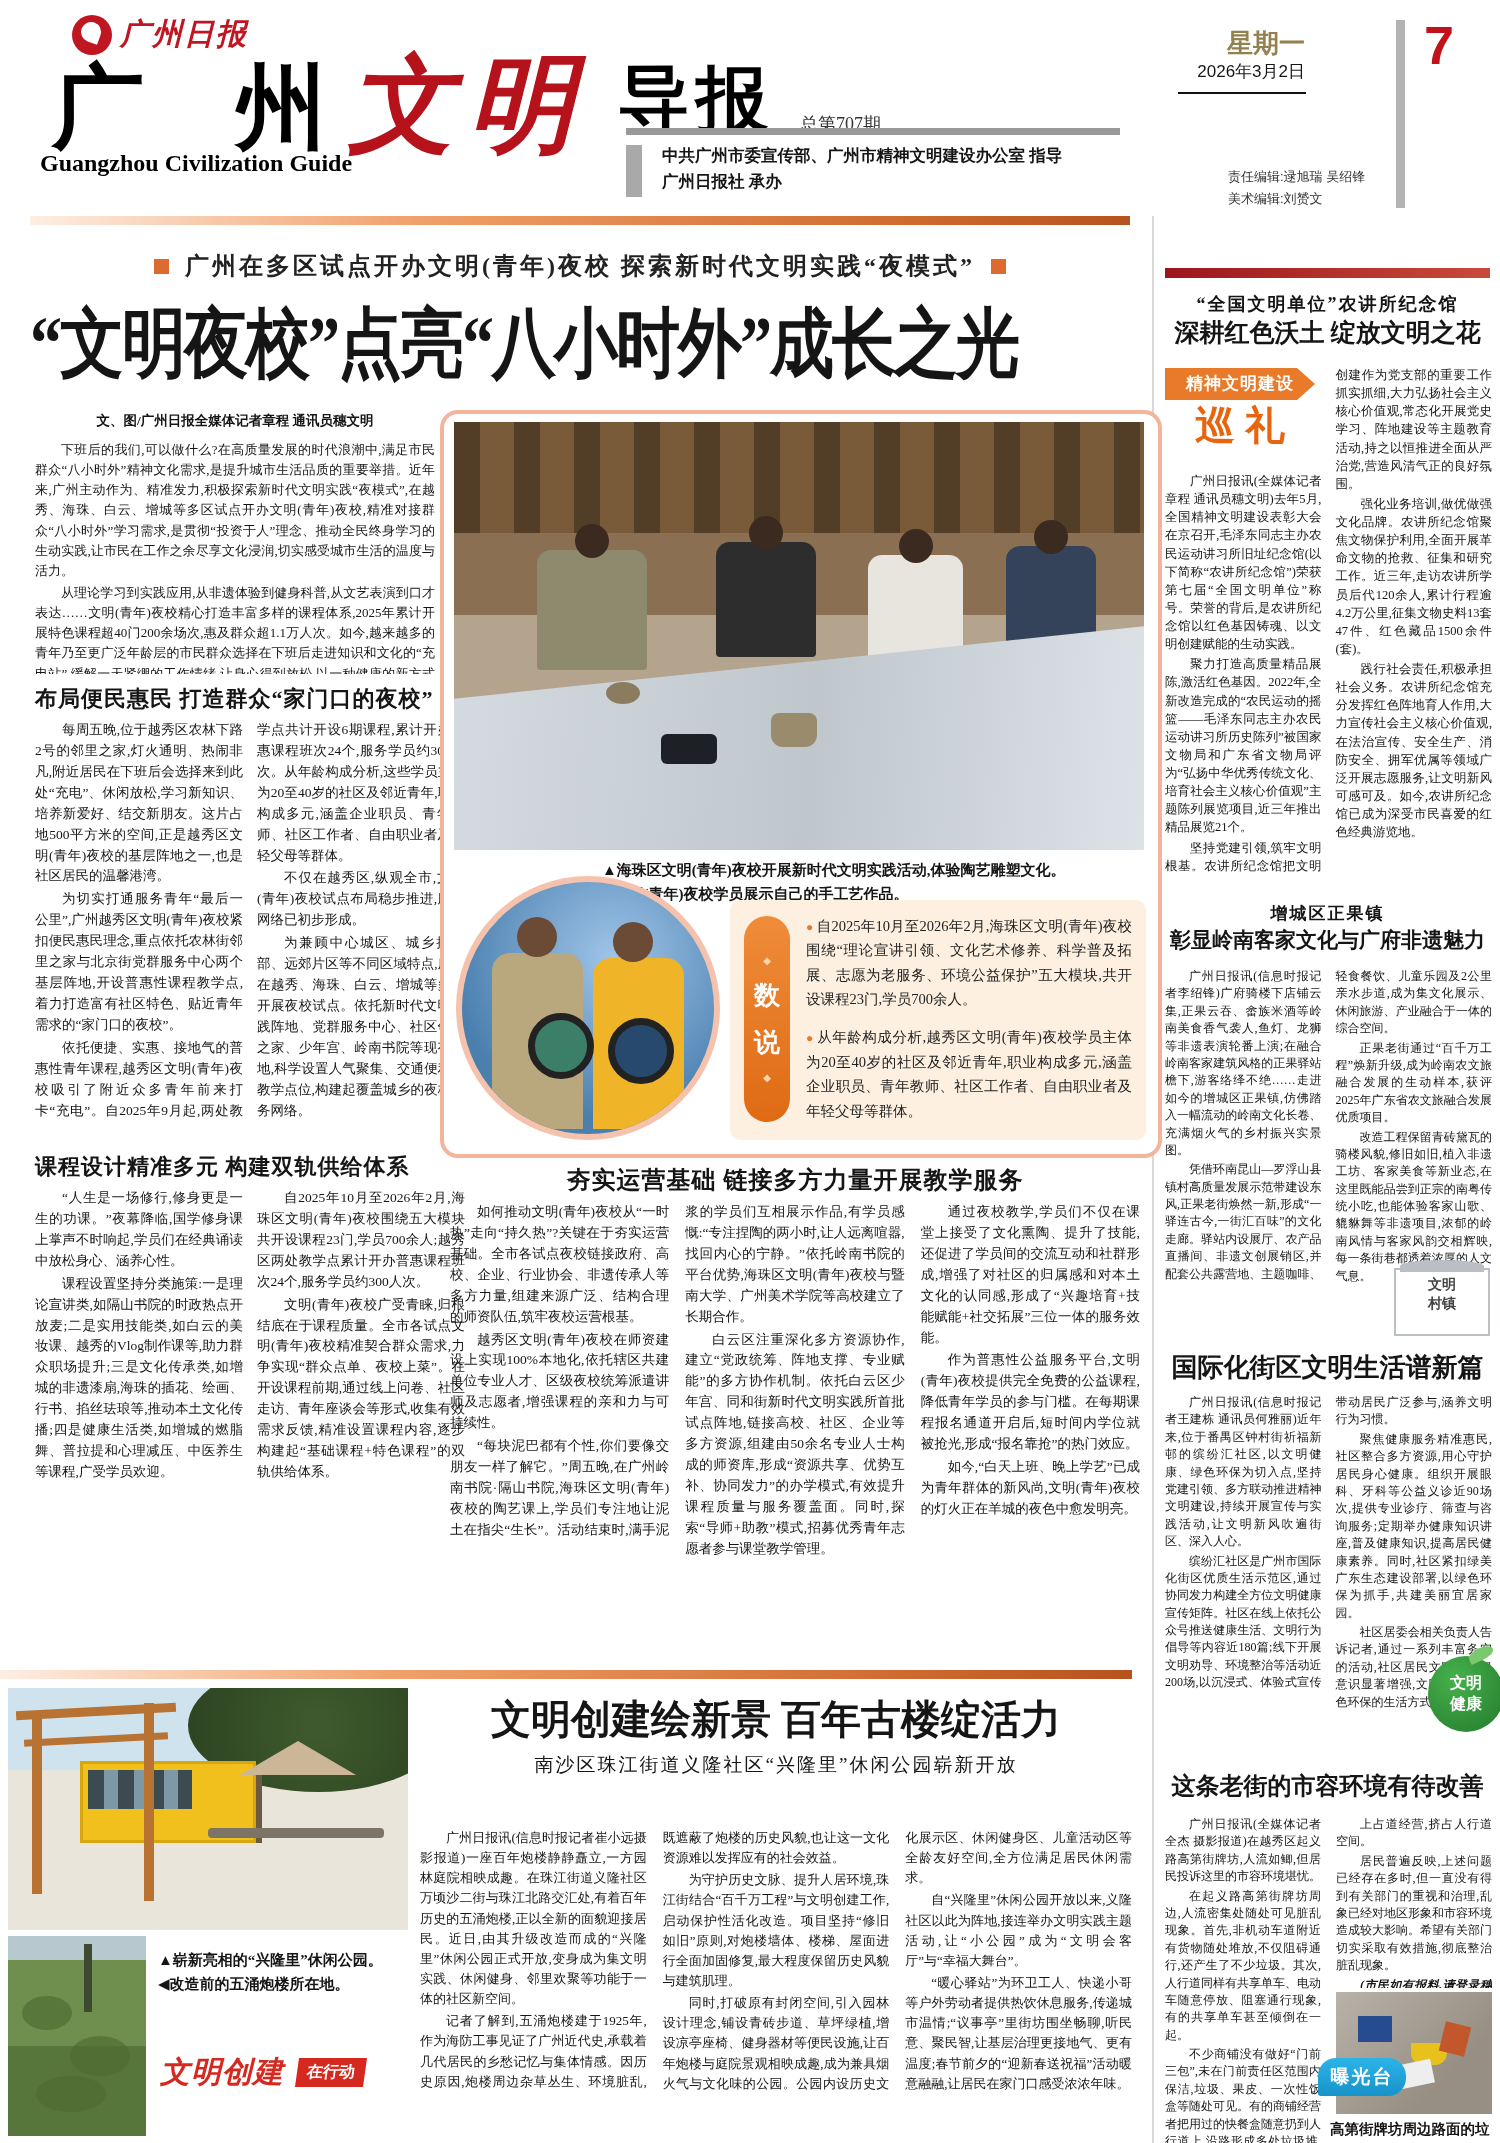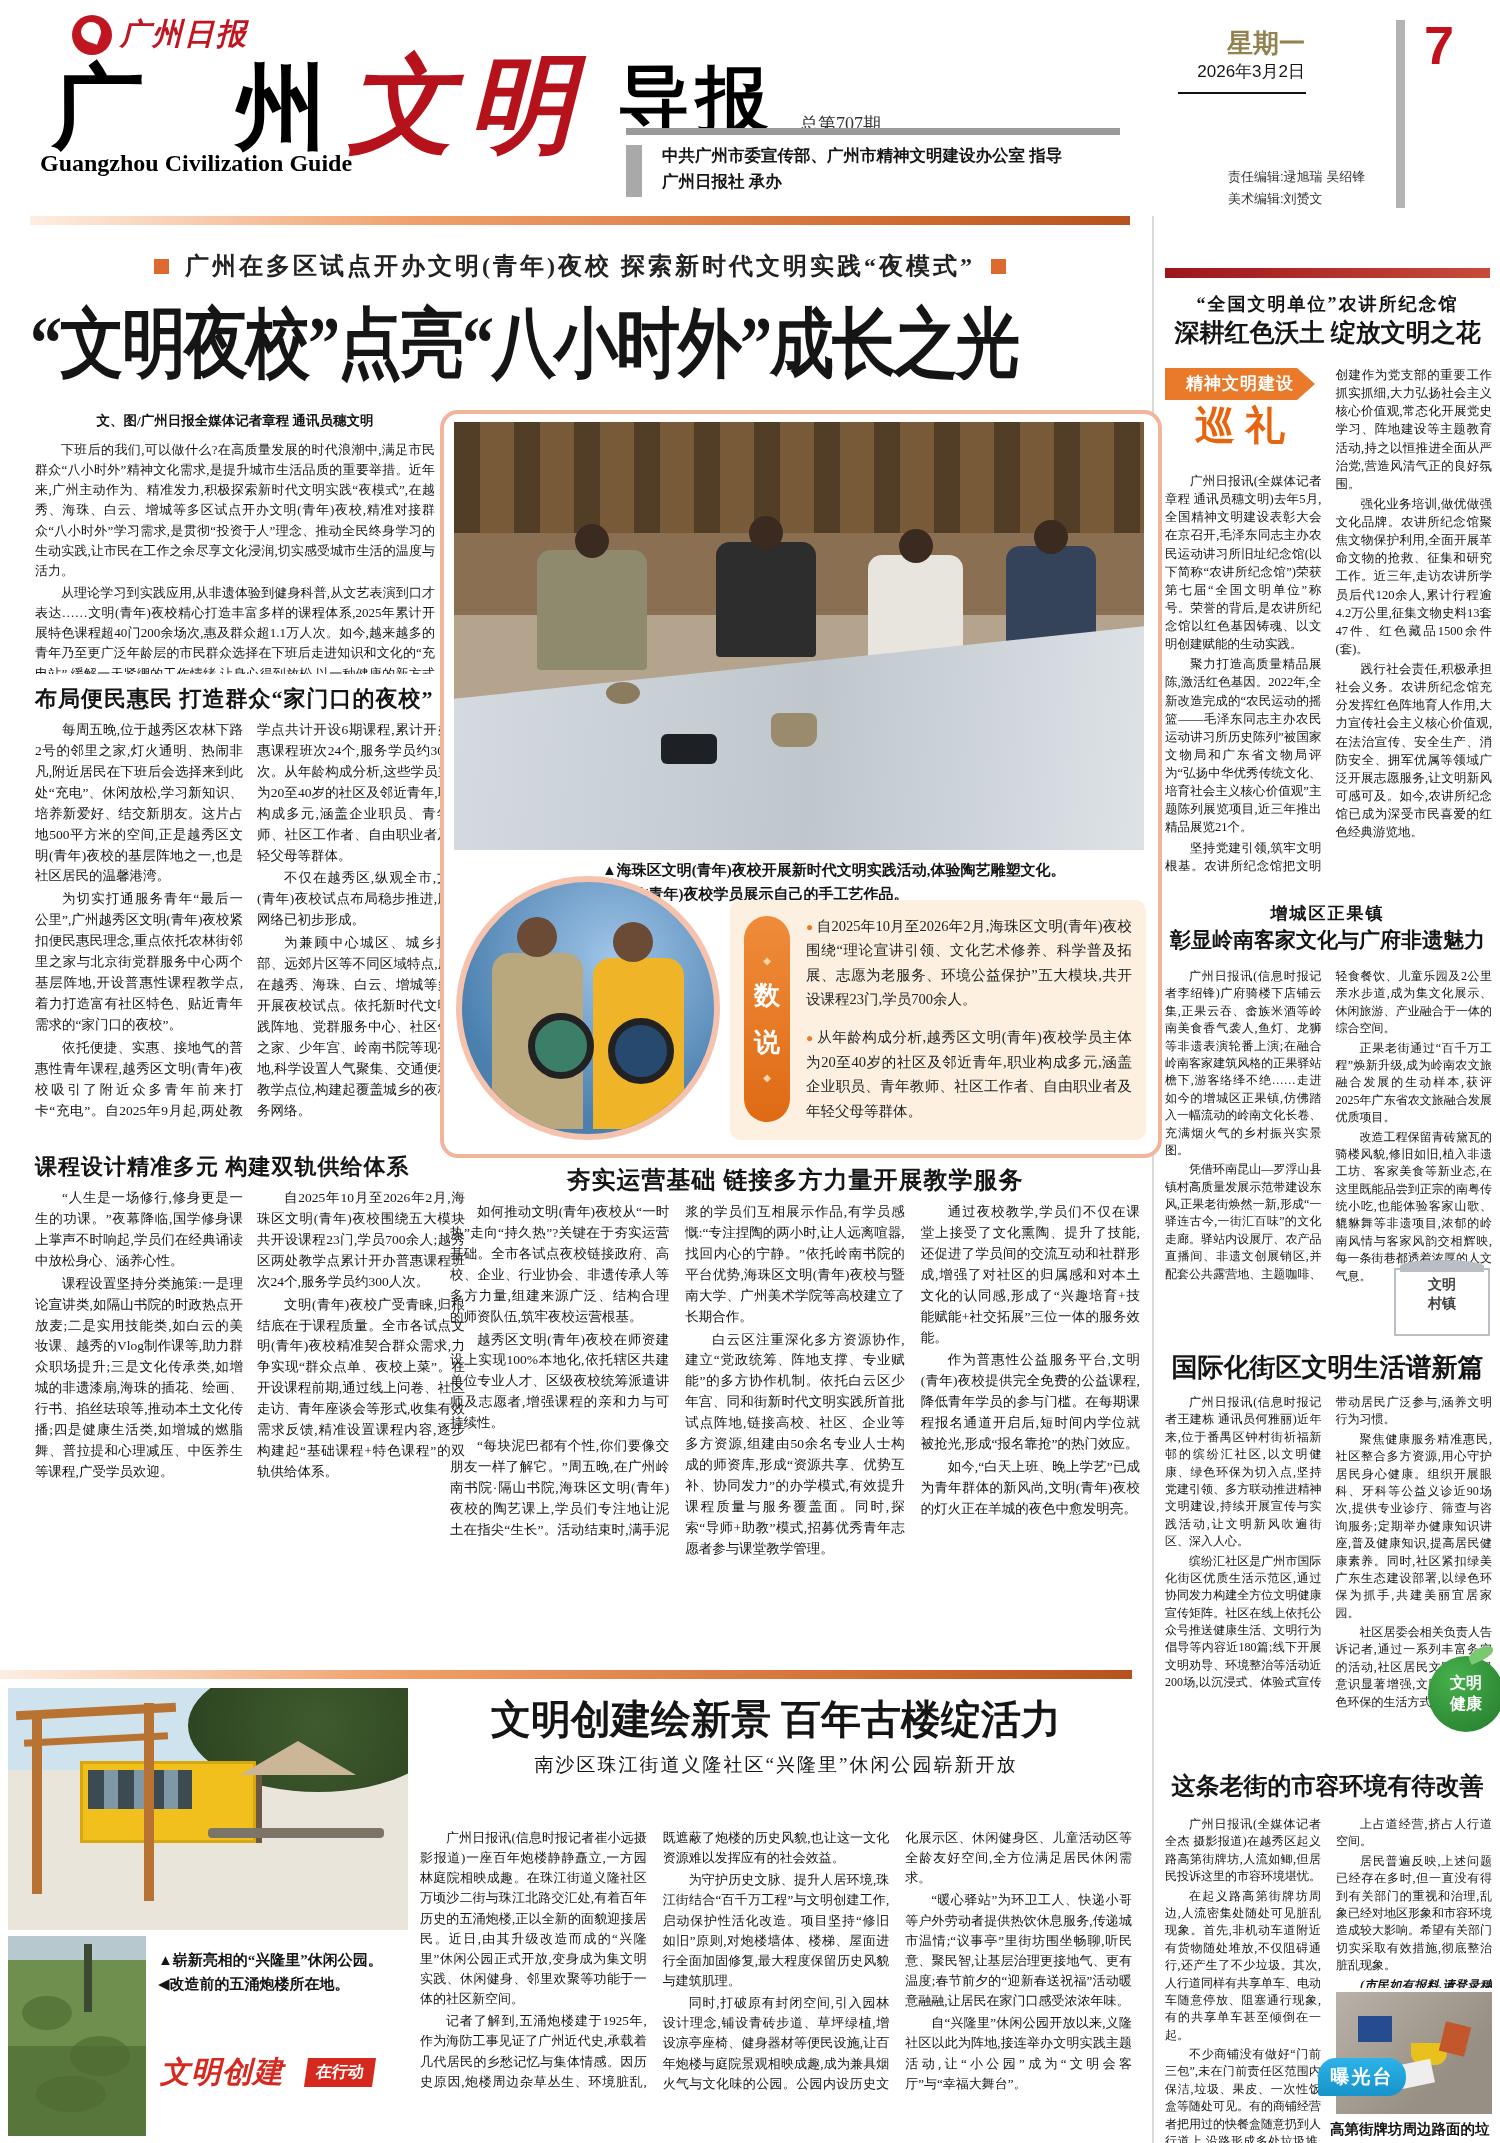--- a/index.html
+++ b/index.html
@@ -65,21 +65,21 @@
   .paifang::before{content:"";display:block;margin:-16px auto 4px auto;width:84px;height:12px;
            background:#b9bfc4;border-radius:50% 50% 0 0;}
   .green-badge{border-radius:50%;background:radial-gradient(circle at 35% 30%,#46b14c,#237a2c);
         color:#fff;font-weight:900;font-size:16px;display:flex;flex-direction:column;
         align-items:center;justify-content:center;line-height:1.3;font-family:var(--sans);}
   .green-badge::before{content:"";position:absolute;top:-8px;right:10px;width:26px;height:12px;
         background:#7bc96f;border-radius:50% 50% 50% 0;transform:rotate(-25deg);}
   .blue-badge{background:linear-gradient(180deg,#2cb3e8,#1793c9);color:#fff;font-weight:900;
         font-size:19px;display:flex;align-items:center;justify-content:center;
         border-radius:18px 18px 18px 3px;font-family:var(--sans);letter-spacing:2px;}
-  .cj-badge{display:flex;align-items:center;gap:22px;}
+  .cj-badge{display:flex;align-items:center;gap:13px;}
   .cj-badge .cj1{color:#d5281e;font-weight:900;font-style:italic;font-size:30px;letter-spacing:1px;}
   .cj-badge .cj2{background:#d5281e;color:#fff;font-weight:700;font-size:16px;padding:4px 10px;
         transform:skewX(-8deg);font-family:var(--sans);}
   
   .ph{overflow:hidden;position:absolute;}
   .ph-class{background:linear-gradient(180deg,#6d5236 0 26%,#8a6f52 26% 45%,#b5a48d 45% 70%,#cdd3d6 70% 100%);}
   .ph-class .shelf{position:absolute;left:0;top:0;width:100%;height:26%;
       background:repeating-linear-gradient(90deg,#4d3a24 0 26px,#7a5c39 26px 60px);opacity:.85;}
   .ph-class .sheet{position:absolute;left:-6%;bottom:-8%;width:115%;height:52%;
       background:linear-gradient(100deg,#d7dde2,#bfc7cd 50%,#e3e8ec);transform:rotate(-6deg);}
@@ -278,22 +278,22 @@
   <div class="abs blue-badge" style="left:1318px;top:2058px;width:88px;height:38px;">曝光台</div>
   <div class="abs caption" style="left:1330px;top:2118px;width:165px;font-size:14.5px;">高第街牌坊周边路面的垃圾。</div>
 
   <div class="abs r-head center" style="left:420px;top:1692px;width:712px;font-size:40px;">文明创建绘新景  百年古楼绽活力</div>
   <div class="abs center" style="left:420px;top:1752px;width:712px;font-size:19px;letter-spacing:2px;">南沙区珠江街道义隆社区“兴隆里”休闲公园崭新开放</div>
   <div class="abs jt body-txt cols3" style="left:420px;top:1796px;width:712px;height:340px;font-size:13px;margin-top:32px;">
     <p>广州日报讯(信息时报记者崔小远摄影报道)一座百年炮楼静静矗立,一方园林庭院相映成趣。在珠江街道义隆社区万顷沙二街与珠江北路交汇处,有着百年历史的五涌炮楼,正以全新的面貌迎接居民。近日,由其升级改造而成的“兴隆里”休闲公园正式开放,变身成为集文明实践、休闲健身、邻里欢聚等功能于一体的社区新空间。</p>
     <p>记者了解到,五涌炮楼建于1925年,作为海防工事见证了广州近代史,承载着几代居民的乡愁记忆与集体情感。因历史原因,炮楼周边杂草丛生、环境脏乱,既遮蔽了炮楼的历史风貌,也让这一文化资源难以发挥应有的社会效益。</p>
     <p>为守护历史文脉、提升人居环境,珠江街结合“百千万工程”与文明创建工作,启动保护性活化改造。项目坚持“修旧如旧”原则,对炮楼墙体、楼梯、屋面进行全面加固修复,最大程度保留历史风貌与建筑肌理。</p>
     <p>同时,打破原有封闭空间,引入园林设计理念,铺设青砖步道、草坪绿植,增设凉亭座椅、健身器材等便民设施,让百年炮楼与庭院景观相映成趣,成为兼具烟火气与文化味的公园。公园内设历史文化展示区、休闲健身区、儿童活动区等全龄友好空间,全方位满足居民休闲需求。</p>
+    <p>自“兴隆里”休闲公园开放以来,义隆社区以此为阵地,接连举办文明实践主题活动,让“小公园”成为“文明会客厅”与“幸福大舞台”。</p>
     <p>“暖心驿站”为环卫工人、快递小哥等户外劳动者提供热饮休息服务,传递城市温情;“议事亭”里街坊围坐畅聊,听民意、聚民智,让基层治理更接地气、更有温度;春节前夕的“迎新春送祝福”活动暖意融融,让居民在家门口感受浓浓年味。</p>
-    <p>自“兴隆里”休闲公园开放以来,义隆社区以此为阵地,接连举办文明实践主题活动,让“小公园”成为“文明会客厅”与“幸福大舞台”。</p>
   </div>
 
   <div class="abs ph ph-yellow" style="left:8px;top:1688px;width:400px;height:242px;">
     <div class="tree"></div>
     <div class="bld"></div>
     <div class="win"></div>
     <div class="post" style="left:6%;top:10%;width:10px;height:75%;"></div>
     <div class="post" style="left:34%;top:6%;width:10px;height:82%;"></div>
     <div class="post" style="left:2%;top:8%;width:40%;height:9px;transform:rotate(-3deg);"></div>
     <div class="post" style="left:4%;top:20%;width:36%;height:7px;transform:rotate(-3deg);"></div>

